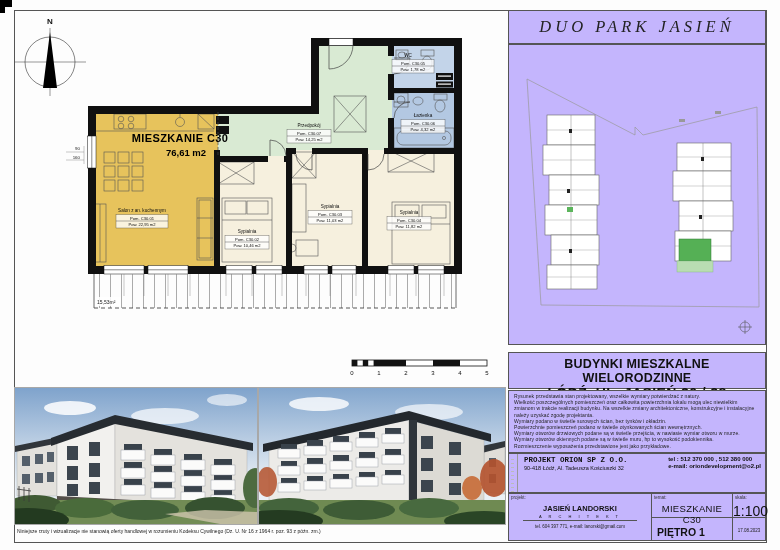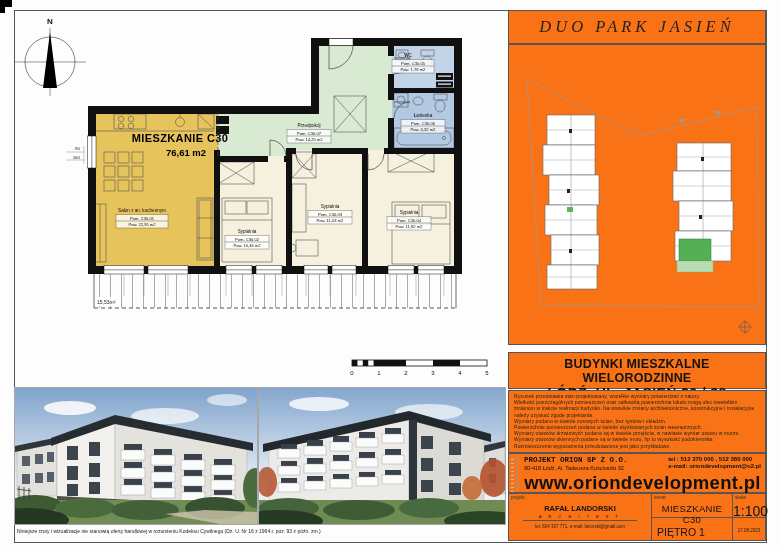--- a/index.html
+++ b/index.html
@@ -15,21 +15,21 @@
   #plan-canvas{position:absolute;left:0;top:0;}
   .rname{font-size:4.6px;fill:#111;text-anchor:middle;}
   .rrow{font-size:4.1px;fill:#111;text-anchor:middle;}
   .bigl{font-size:11px;font-weight:bold;fill:#000;text-anchor:middle;letter-spacing:.4px;}
   .bigl2{font-size:9.5px;font-weight:bold;fill:#000;text-anchor:middle;}
   .dimt{font-size:4.4px;fill:#222;text-anchor:end;}
   .sct{font-size:6px;fill:#111;text-anchor:middle;}
   .balt{font-size:5px;fill:#222;}
   .ntxt{font-size:8px;fill:#111;text-anchor:middle;font-weight:bold;}
 
-  .rbox{position:absolute;left:508px;width:258px;border:1px solid #555;background:#f97316;box-sizing:border-box;}
+  .rbox{position:absolute;left:508px;width:258px;border:1px solid #555;background:#c4b5fd;box-sizing:border-box;}
   .title-box{top:10px;height:34px;text-align:center;}
   .title-box .t{font-family:"Liberation Serif", serif;font-style:italic;font-size:16.5px;
     letter-spacing:4px;line-height:32px;color:#222;white-space:nowrap;}
   .site-box{top:44px;height:301px;}
   .addr-box{top:352px;height:37px;text-align:center;}
   .addr-box .l1{font-size:12.5px;font-weight:bold;margin-top:4px;letter-spacing:.2px;}
   .addr-box .l2{font-size:14px;font-weight:bold;letter-spacing:.4px;}
   .notes-box{top:390px;height:63px;padding:2px 5px;box-sizing:border-box;}
   .notes-box .note{font-size:5px;line-height:6.2px;color:#222;letter-spacing:.1px;}
   .comp-box{top:453px;height:40px;display:flex;}
@@ -50,21 +50,21 @@
   .c3{left:223px;width:33px;border-left:1px solid #555;}
   .chead{position:absolute;left:2px;top:1px;font-size:4.5px;color:#333;}
   .arch-name{text-align:center;font-size:7.5px;font-weight:bold;margin-top:10px;}
   .arch-title{display:block;text-align:center;font-size:4px;letter-spacing:3px;margin:1px 14px 0 14px;
     border-bottom:0.5px solid #555;padding-bottom:1px;}
   .arch-contact{text-align:center;font-size:4.5px;margin-top:3px;color:#222;}
   .half{position:absolute;left:0;width:100%;height:24px;box-sizing:border-box;}
   .half.topH{top:0;border-bottom:1px solid #555;}
   .half.botH{top:24px;}
   .mieszk{font-size:9.5px;text-align:center;padding-top:9px;letter-spacing:.3px;}
-  .pietro{font-size:10.5px;font-weight:normal;padding:8px 0 0 5px;}
+  .pietro{font-size:10.5px;font-weight:bold;padding:8px 0 0 5px;}
   .skala{font-size:14px;text-align:center;padding-top:9px;}
   .data-v{font-size:4.5px;text-align:center;padding-top:10px;color:#222;}
   .photo{position:absolute;top:388px;outline:1px solid #a8a8a8;}
   .photo1{left:15px;}
   .photo2{left:259px;}
   .disclaimer{position:absolute;left:17px;top:528px;width:480px;font-size:5px;color:#222;}
 </style>
 </head>
 <body>
 
@@ -388,28 +388,27 @@
     <div class="comp-row">
       <div>
         <div class="comp-name">PROJEKT ORION SP Z O.O.</div>
         <div class="comp-addr">90-418 Łódź, Al. Tadeusza Kościuszki 32</div>
       </div>
       <div>
         <div class="comp-tel">tel : 512 370 000 , 512 380 000</div>
         <div class="comp-mail">e-mail: oriondevelopment@o2.pl</div>
       </div>
     </div>
-    <div class="comp-www">www.oriondevelopment.pl</div>
   </div>
 </div>
 
 <div class="rbox tbl-box">
   <div class="cell c1">
     <div class="chead">projekt:</div>
-    <div class="arch-name">RAFAŁ LANDORSKI</div>
+    <div class="arch-name">JASIEŃ LANDORSKI</div>
     <span class="arch-title">A R C H I T E K T</span>
     <div class="arch-contact">tel. 604 397 771,    e-mail: lanorski@gmail.com</div>
   </div>
   <div class="cell c2">
     <div class="half topH">
       <div class="chead">temat:</div>
       <div class="mieszk">MIESZKANIE  C30</div>
     </div>
     <div class="half botH">
       <div class="pietro">PIĘTRO 1</div>

